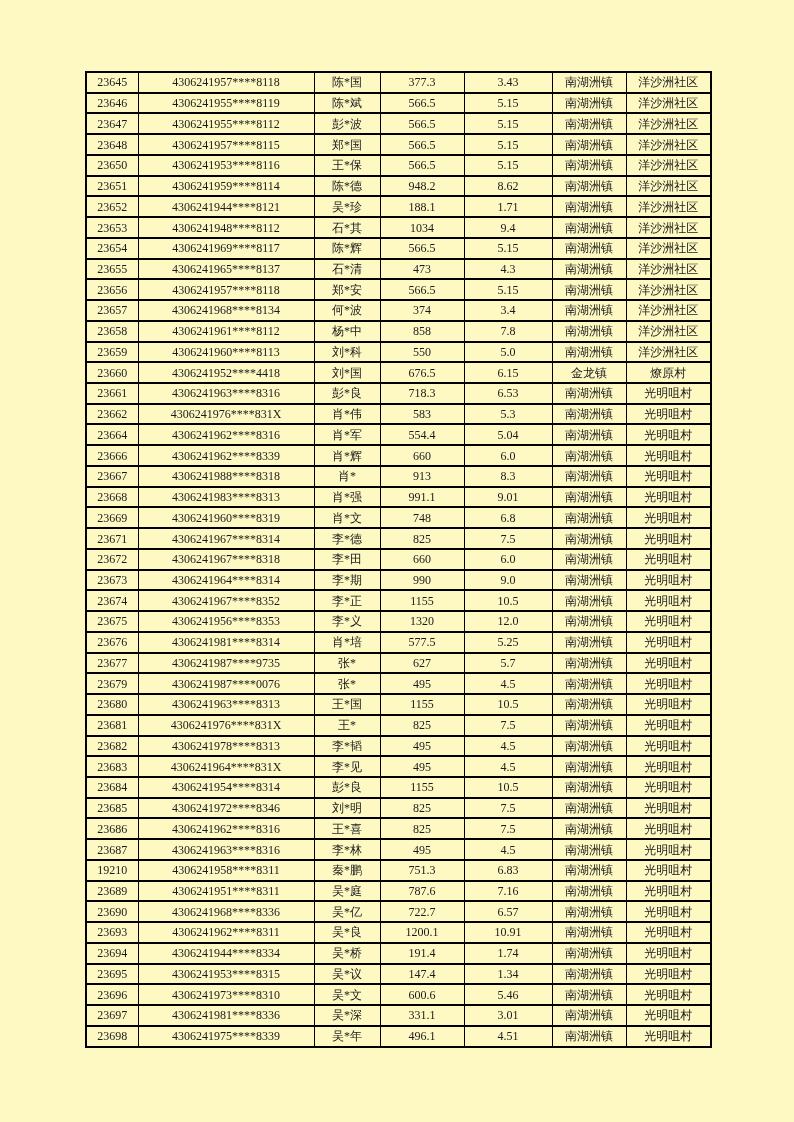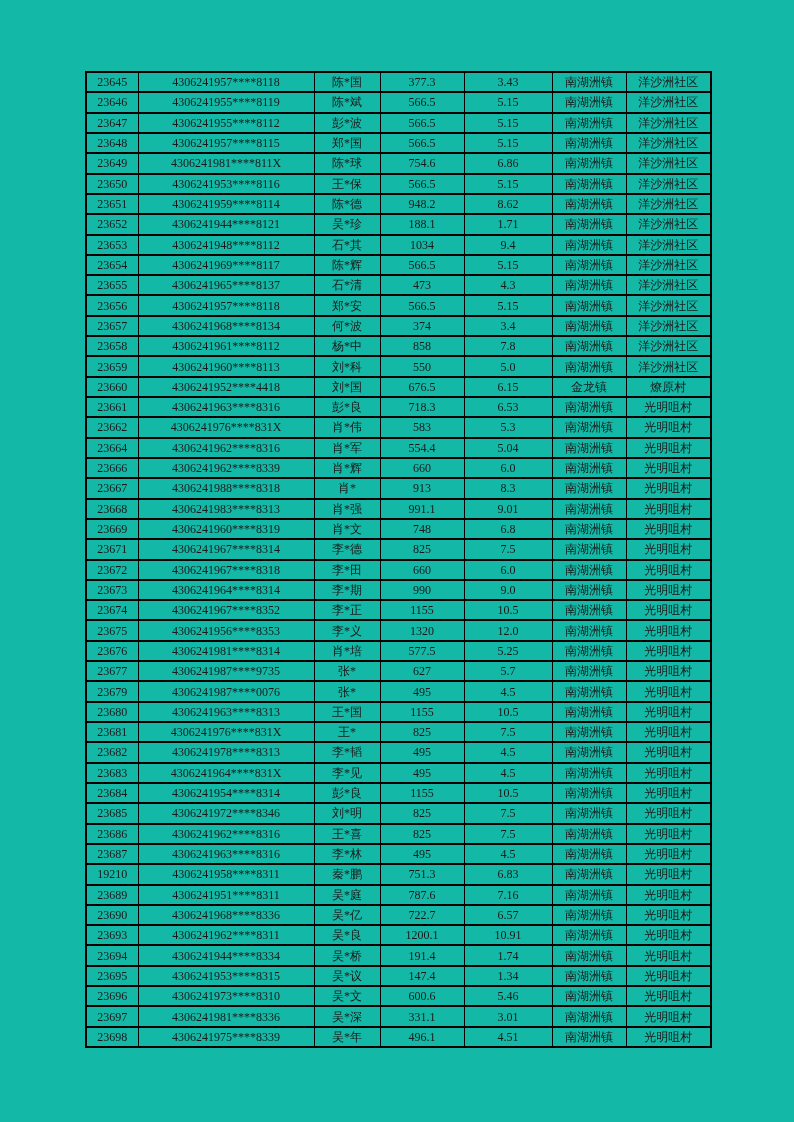--- a/index.html
+++ b/index.html
@@ -11,21 +11,21 @@
     width: 794px;
     height: 1122px;
     position: relative;
     overflow: hidden;
     font-family: "Liberation Serif", "DejaVu Serif", serif;
     color: #1a1a1a;
   }
   .page {
     position: absolute;
     inset: 0;
-    background: #14b8a6;
+    background: #fef9c3;
   }
   table.data-table {
     position: absolute;
     left: 85px;
     top: 71px;
     width: 625px;
     height: 977px;
     table-layout: fixed;
     border-collapse: collapse;
     border: 2px solid #000000;
@@ -97,29 +97,20 @@
         <tr>
           <td>23648</td>
           <td>4306241957****8115</td>
           <td>郑*国</td>
           <td>566.5</td>
           <td>5.15</td>
           <td>南湖洲镇</td>
           <td>洋沙洲社区</td>
         </tr>
         <tr>
-          <td>23649</td>
-          <td>4306241981****811X</td>
-          <td>陈*球</td>
-          <td>754.6</td>
-          <td>6.86</td>
-          <td>南湖洲镇</td>
-          <td>洋沙洲社区</td>
-        </tr>
-        <tr>
           <td>23650</td>
           <td>4306241953****8116</td>
           <td>王*保</td>
           <td>566.5</td>
           <td>5.15</td>
           <td>南湖洲镇</td>
           <td>洋沙洲社区</td>
         </tr>
         <tr>
           <td>23651</td>

